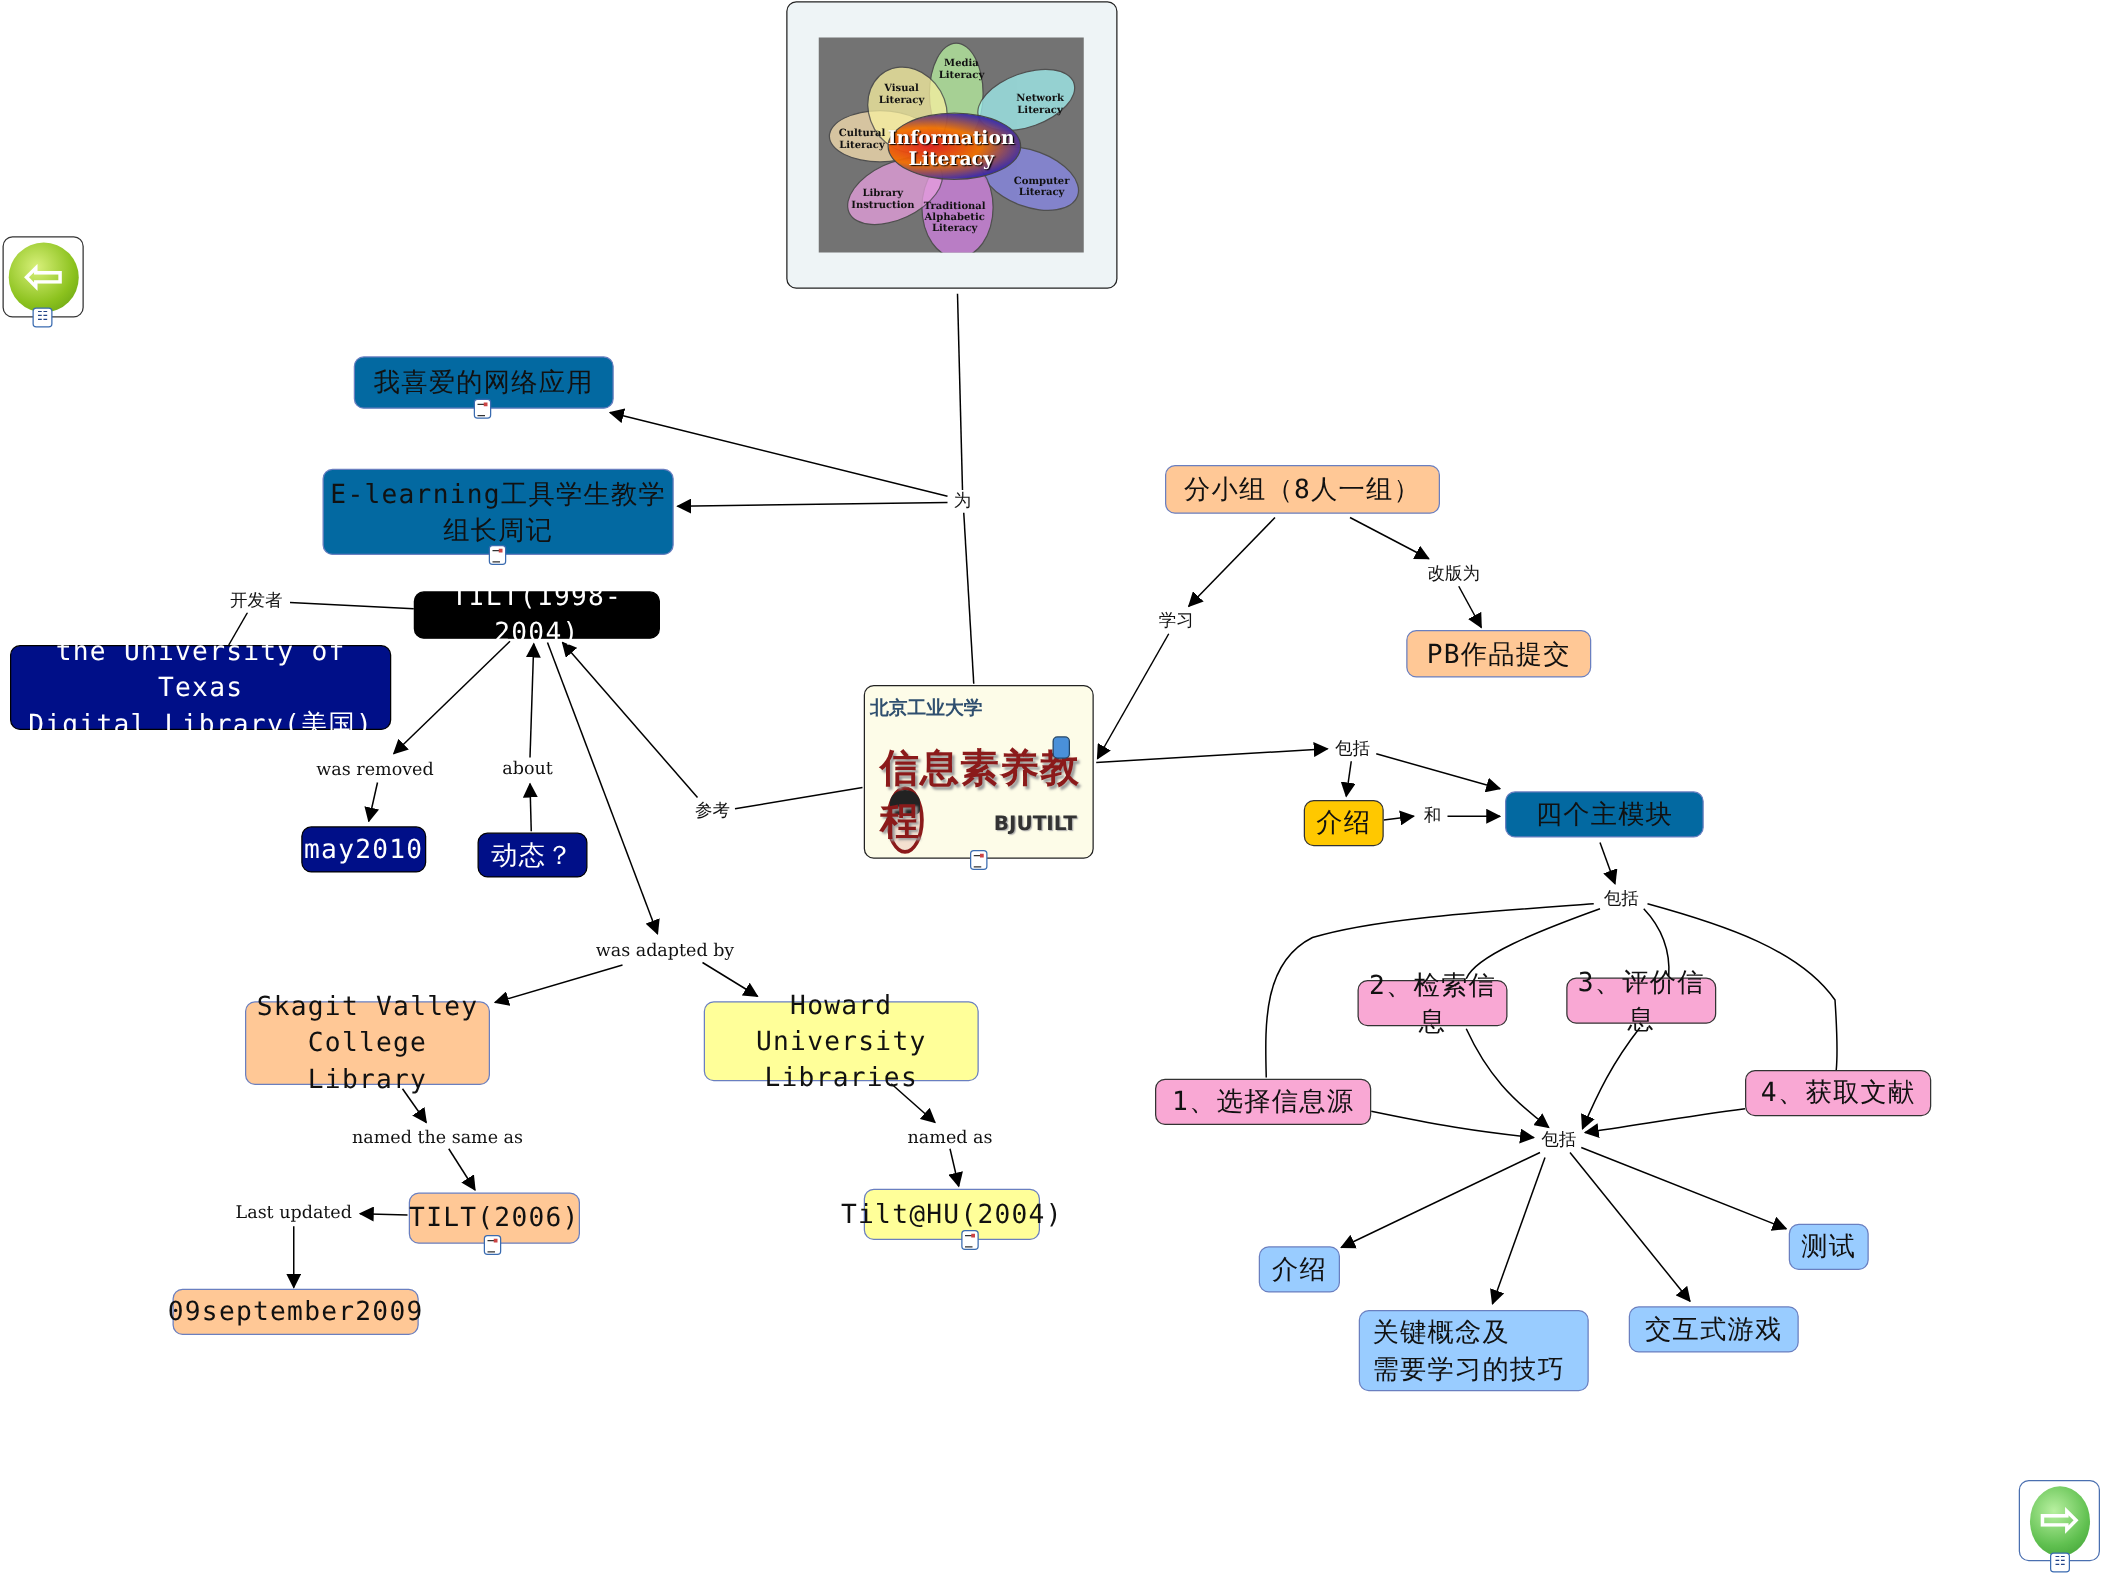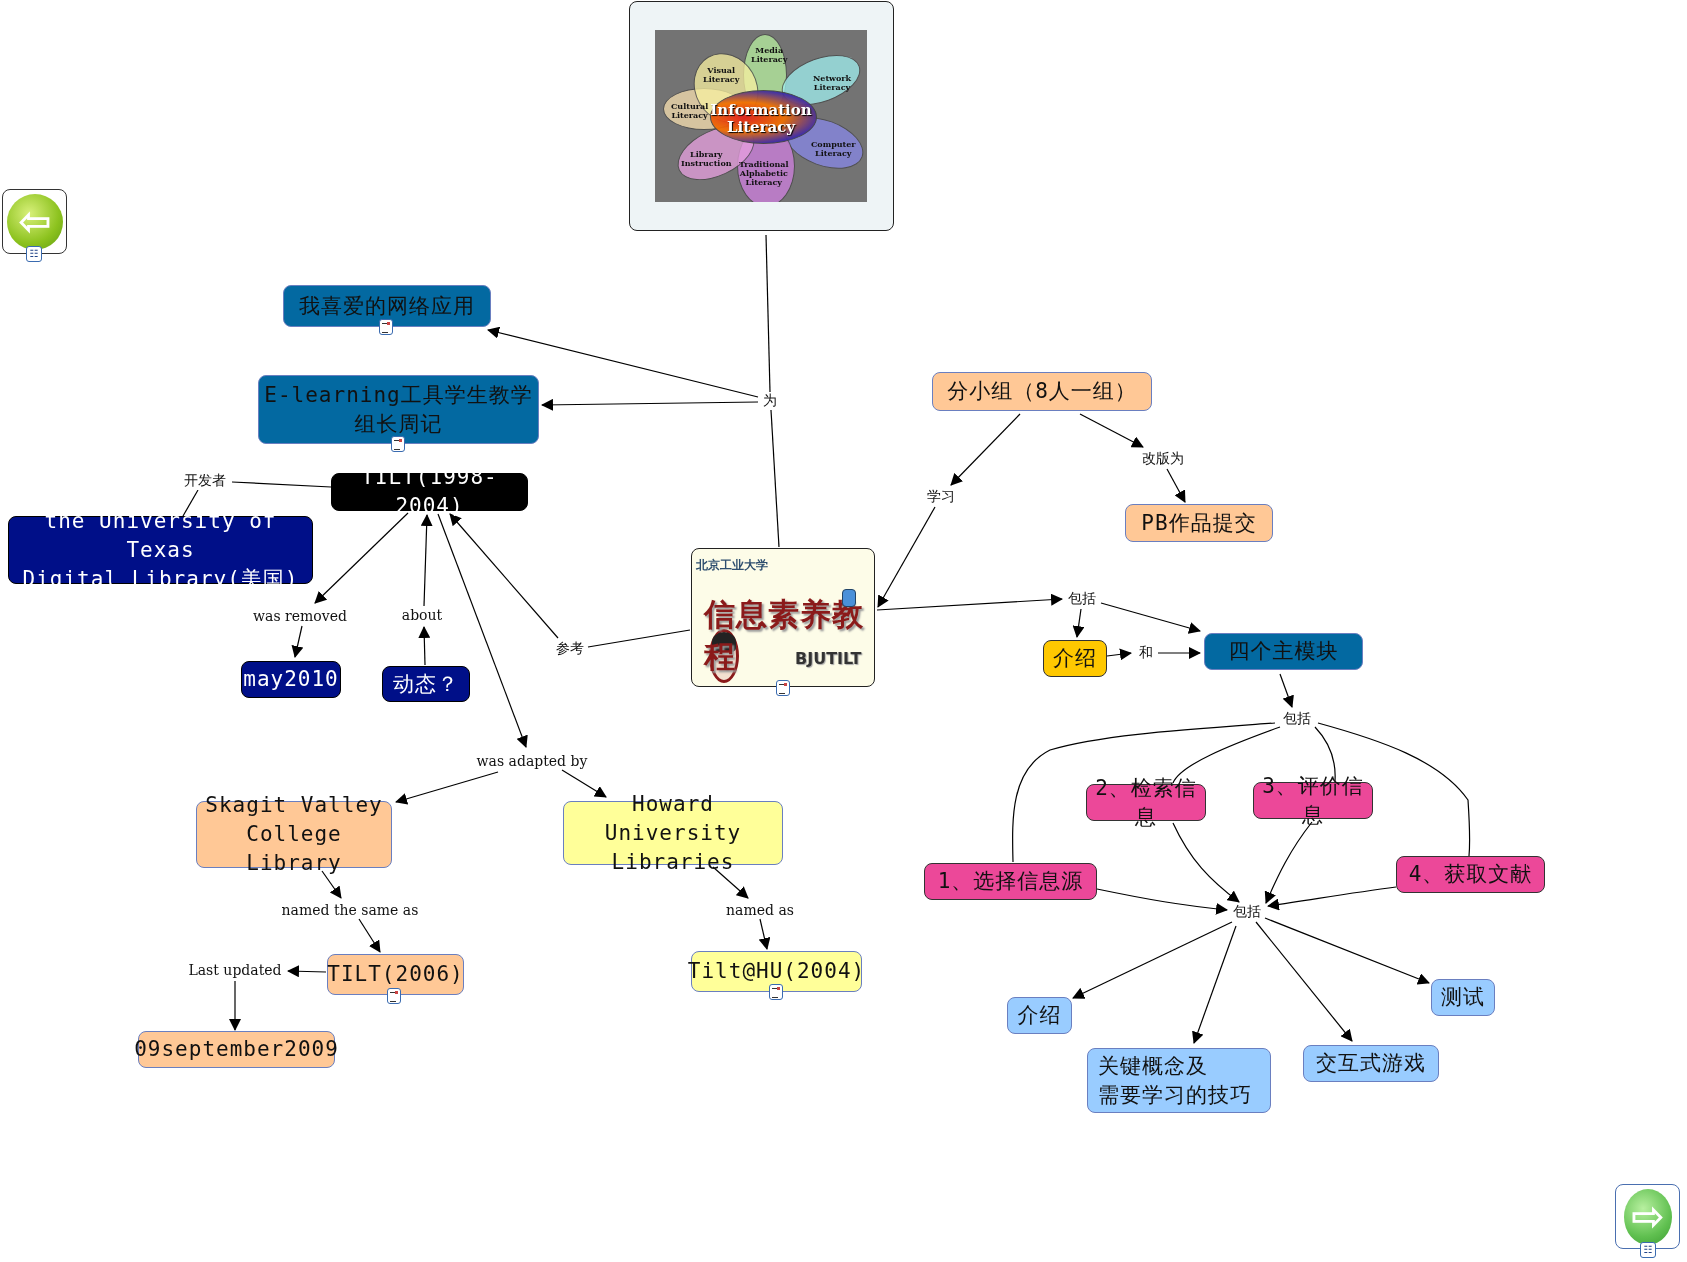--- a/index.html
+++ b/index.html
@@ -9,21 +9,21 @@
   .node { position: absolute; box-sizing: border-box; border-radius: 8px;
           display: flex; align-items: center; justify-content: center; text-align: center;
           font-size: 21px; line-height: 29px; color: #111; white-space: pre-line;
           font-family: "DejaVu Sans Mono", "Liberation Mono", monospace; letter-spacing: 1px; }
   .orange { background: #ffc896; border: 1px solid #6a7fc0; }
   .gold { background: #0369a1; border: 1px solid #6a7fc0; }
   .gold-dark { background: #ffc800; border: 1px solid #333; }
   .navy { background: #000f88; color: #fff; border: 1px solid #000; }
   .black { background: #000; color: #fff; border: 1px solid #000; }
   .yellow { background: #ffff99; border: 1px solid #6a7fc0; }
-  .green { background: #ec4899; border: 1px solid #333; }
+  .green { background: #f9a8d4; border: 1px solid #333; }
   .blue { background: #99ccff; border: 1px solid #6a7fc0; }
   .lbl { position: absolute; font-size: 14px; color: #111; background: #fff;
          font-family: "DejaVu Serif", "Liberation Serif", serif; white-space: nowrap;
          transform: translate(-50%, -50%); padding: 0 2px; }
   .doc-icon { position: absolute; width: 14px; height: 16px; background: #fff;
               border: 1px solid #3a6bb0; border-radius: 3px; box-sizing: border-box; }
   .doc-icon::before { content: ""; position: absolute; left: 2px; top: 3px; width: 6px; height: 8px;
               border-top: 1px solid #333; border-bottom: 1px solid #333; }
   .doc-icon::after { content: ""; position: absolute; right: 2px; top: 2px; width: 3px; height: 3px; background: #c44; }
   .map-icon { position: absolute; width: 16px; height: 16px; background: #fff;
@@ -37,21 +37,21 @@
   .petal-txt { position: absolute; font-size: 8px; font-weight: bold; color: #111; text-align: center;
                line-height: 9px; font-family: "DejaVu Serif", serif; white-space: pre-line; }
   #center-txt { position: absolute; left: 48px; top: 72px; width: 116px; text-align: center;
                 color: #fff; font-weight: bold; font-size: 15px; line-height: 17px;
                 text-shadow: 1px 1px 1px #000; font-family: "DejaVu Serif", serif; white-space: pre-line; }
   #top-caption { position: absolute; left: 0; top: 180px; width: 100%; text-align: center; font-size: 15px;
                  line-height: 22px; color: #111; white-space: pre-line; letter-spacing: 1px; }
   
   #center-node { position: absolute; left: 691px; top: 548px; width: 184px; height: 139px;
                  background: #fdfce8; border: 1px solid #222; border-radius: 8px; box-sizing: border-box; }
-  #center-small { position: absolute; left: 4px; top: 8px; font-size: 12px; color: #2f4f6f; font-weight: bold; }
+  #center-small { position: absolute; left: 4px; top: 8px; font-size: 15px; color: #2f4f6f; font-weight: bold; }
   #center-big { position: absolute; left: 12px; top: 45px; font-size: 31px; color: #8b1a1a; font-weight: bold;
                 text-shadow: 2px 2px 2px #999; letter-spacing: 1px; }
   #center-code { position: absolute; left: 103px; top: 100px; font-size: 16px; color: #333; font-weight: bold;
                  font-family: "DejaVu Sans", sans-serif; text-shadow: 1px 1px 1px #aaa; }
   #face { position: absolute; left: 17px; top: 80px; width: 24px; height: 48px; border: 3px solid #8b1a1a;
           border-radius: 50%; background: #f4e0d0; }
   #face::before { content: ""; position: absolute; left: 0; top: 0; width: 24px; height: 20px; background: #222; border-radius: 50% 50% 20% 20%; }
   #badge { position: absolute; left: 150px; top: 40px; width: 12px; height: 16px; background: #4a90d9; border-radius: 4px; border: 1px solid #246; }
   
   .nav-btn { position: absolute; width: 65px; height: 65px; border: 1px solid #333; border-radius: 8px;
@@ -185,21 +185,21 @@
 <div class="node navy" style="left:382px;top:666px;width:88px;height:36px;">动态？</div>
 
 <div class="node orange" style="left:196px;top:801px;width:196px;height:67px;">Skagit Valley
 College Library</div>
 <div class="node yellow" style="left:563px;top:801px;width:220px;height:64px;">Howard University
  Libraries</div>
 
 <div class="node orange" style="left:327px;top:954px;width:137px;height:41px;">TILT(2006)</div>
 <div class="doc-icon" style="left:387px;top:988px;"></div>
 
-<div class="node yellow" style="left:691px;top:951px;width:171px;height:41px;">Tilt@HU(2004)</div>
+<div class="node yellow" style="left:691px;top:951px;width:141px;height:41px;">Tilt@HU(2004)</div>
 <div class="doc-icon" style="left:769px;top:984px;"></div>
 
 <div class="node orange" style="left:138px;top:1031px;width:197px;height:37px;">09september2009</div>
 
 <div class="node orange" style="left:932px;top:372px;width:220px;height:39px;">分小组（8人一组）</div>
 <div class="node orange" style="left:1125px;top:504px;width:148px;height:38px;">PB作品提交</div>
 
 <div class="node gold-dark" style="left:1043px;top:640px;width:64px;height:37px;">介绍</div>
 <div class="node gold" style="left:1204px;top:633px;width:159px;height:37px;">四个主模块</div>
 

